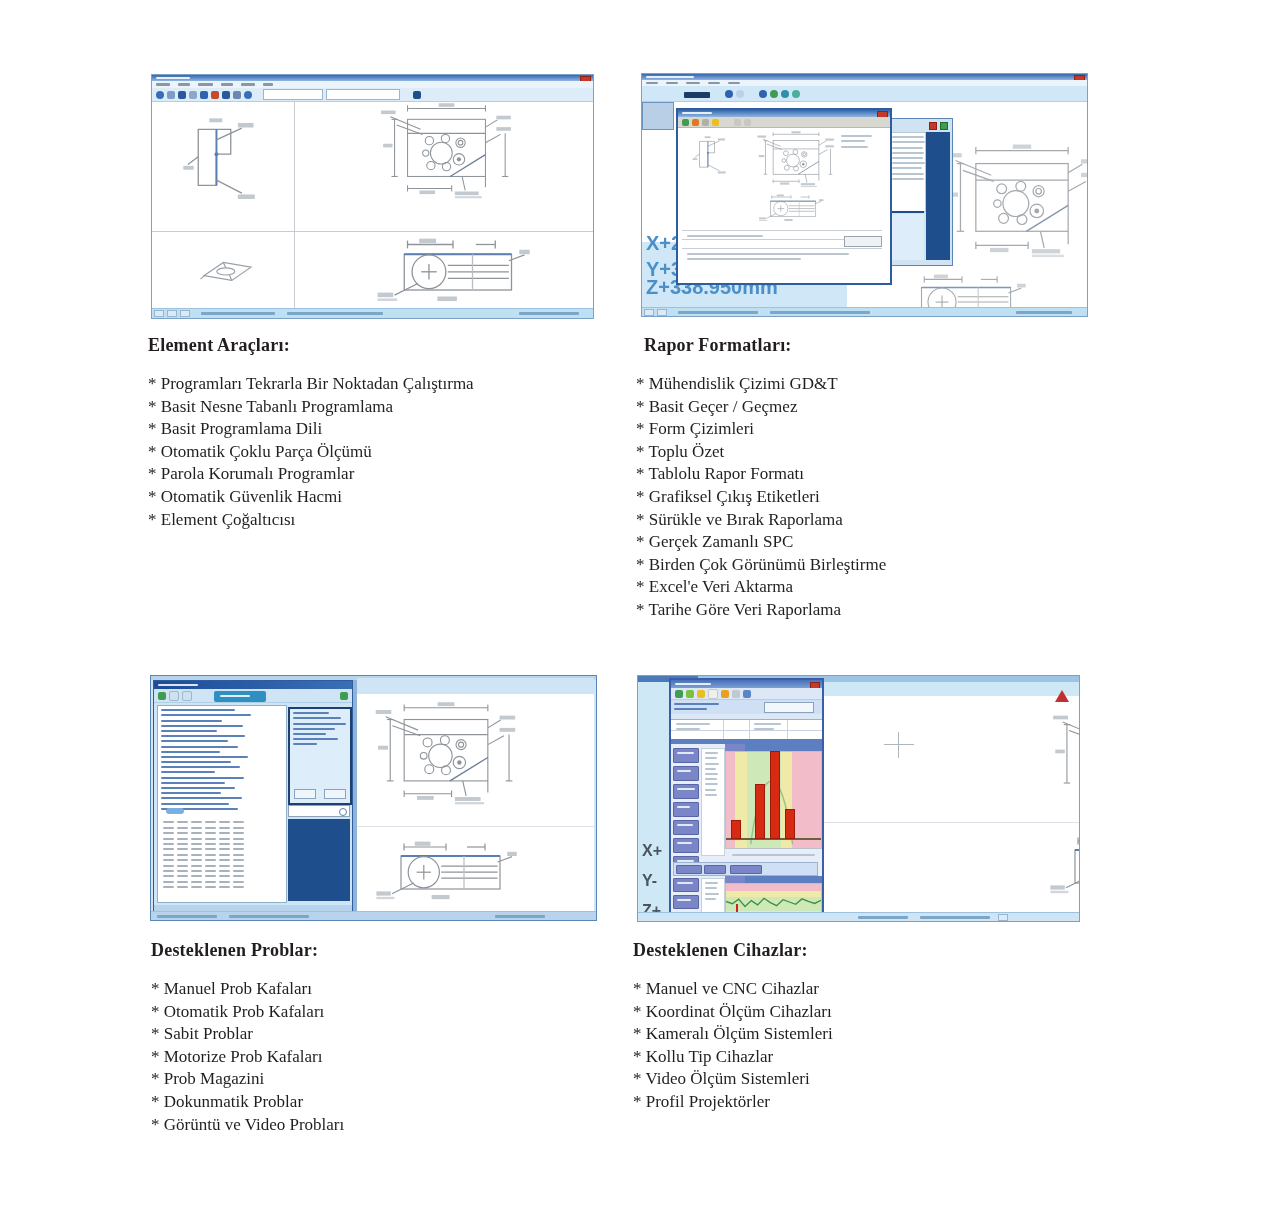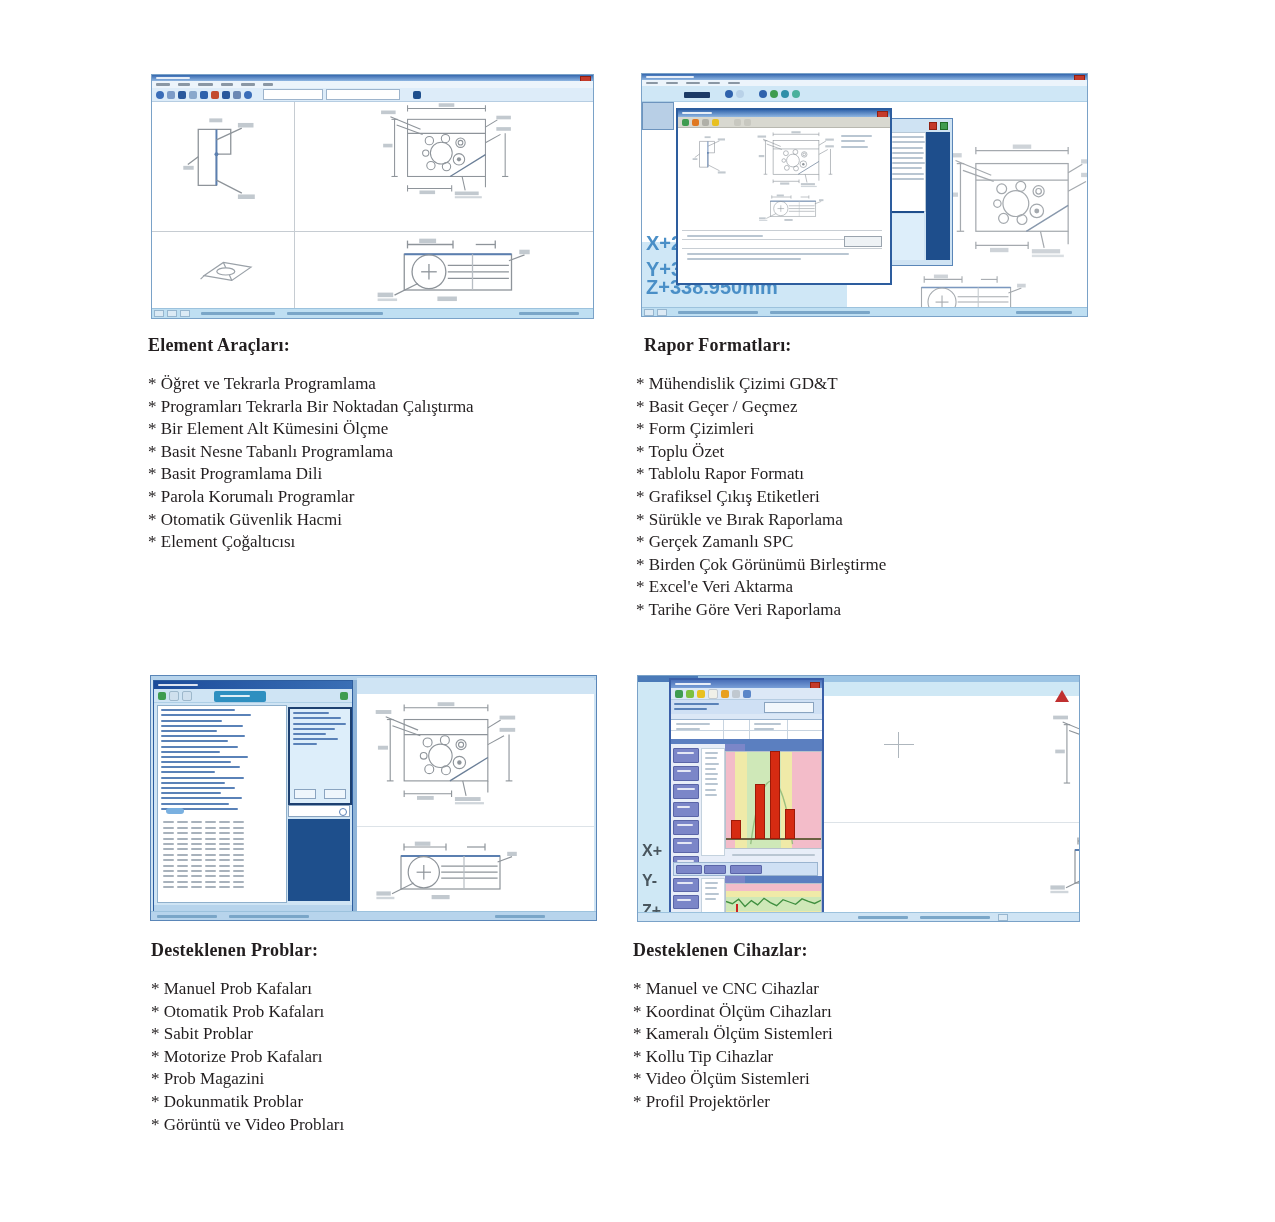--- a/index.html
+++ b/index.html
@@ -263,25 +263,24 @@
     </div>
     <div class="statusb" style="height:8px;">
       <span class="sbox"></span><span class="sbox"></span>
       <span class="sdash" style="width:80px;"></span><span class="sdash" style="width:100px;"></span><span class="sdash" style="width:56px;margin-left:140px;"></span>
     </div>
   </div>
 
   <div class="heading" style="left:148px;top:335px;">Element Araçları:</div>
   <div class="list" style="left:148px;top:373px;">
 
-  <div>* Öğret ve Tekrarla Programlama</div>
       <div>* Programları Tekrarla Bir Noktadan Çalıştırma</div>
-      <div>* Bir Element Alt Kümesini Ölçme</div>
       <div>* Basit Nesne Tabanlı Programlama</div>
       <div>* Basit Programlama Dili</div>
+      <div>* Otomatik Çoklu Parça Ölçümü</div>
       <div>* Parola Korumalı Programlar</div>
       <div>* Otomatik Güvenlik Hacmi</div>
       <div>* Element Çoğaltıcısı</div>
     </div>
   <div class="heading" style="left:636px;top:335px;margin-left:8px;">Rapor Formatları:</div>
   <div class="list" style="left:636px;top:373px;">
 
   <div>* Mühendislik Çizimi GD&amp;T</div>
       <div>* Basit Geçer / Geçmez</div>
       <div>* Form Çizimleri</div>

